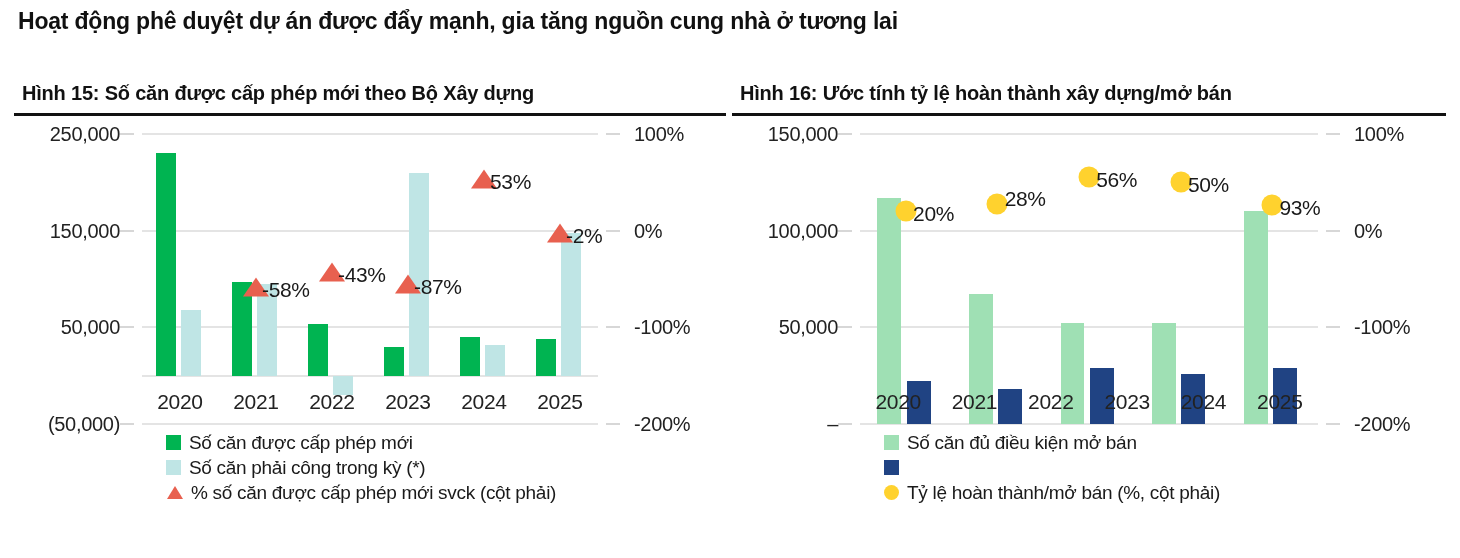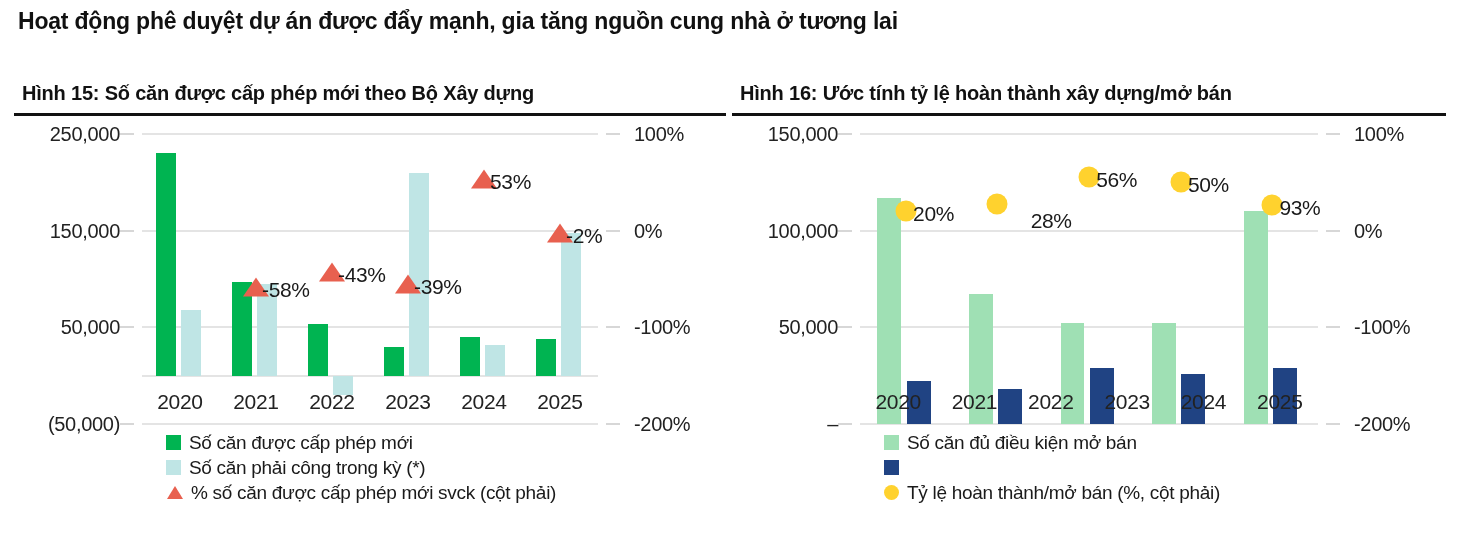--- a/index.html
+++ b/index.html
@@ -224,21 +224,21 @@
             <div class="col">
               <div class="bar bar-a" style="top: 190.433px; height: 51.2333px; background: rgb(0, 180, 81);"></div>
               <div class="bar bar-b" style="top: 241.667px; height: 19.3333px; background: rgb(191, 229, 229);"></div>
               <div class="marker-tri" style="border-bottom-color: rgb(232, 96, 79); left: 50%; top: 138.233px;"></div>
               <div class="marker-label" style="left: 58%; top: 141.233px;">-43%</div>
             </div>
             <div class="col">
               <div class="bar bar-a" style="top: 212.667px; height: 29px; background: rgb(0, 180, 81);"></div>
               <div class="bar bar-b" style="top: 38.6667px; height: 203px; background: rgb(191, 229, 229);"></div>
               <div class="marker-tri" style="border-bottom-color: rgb(232, 96, 79); left: 50%; top: 149.833px;"></div>
-              <div class="marker-label" style="left: 58%; top: 152.833px;">-39%</div>
+              <div class="marker-label" style="left: 58%; top: 152.833px;">-87%</div>
             </div>
             <div class="col">
               <div class="bar bar-a" style="top: 203px; height: 38.6667px; background: rgb(0, 180, 81);"></div>
               <div class="bar bar-b" style="top: 210.733px; height: 30.9333px; background: rgb(191, 229, 229);"></div>
               <div class="marker-tri" style="border-bottom-color: rgb(232, 96, 79); left: 50%; top: 45.4333px;"></div>
               <div class="marker-label" style="left: 58%; top: 48.4333px;">53%</div>
             </div>
             <div class="col">
               <div class="bar bar-a" style="top: 204.933px; height: 36.7333px; background: rgb(0, 180, 81);"></div>
               <div class="bar bar-b" style="top: 98.6px; height: 143.067px; background: rgb(191, 229, 229);"></div>
@@ -308,21 +308,21 @@
             <div class="col">
               <div class="bar bar-a" style="top: 63.8px; height: 226.2px; background: rgb(159, 224, 180);"></div>
               <div class="bar bar-b" style="top: 247.467px; height: 42.5333px; background: rgb(32, 67, 131);"></div>
               <div class="marker-dot" style="background: rgb(255, 210, 46); left: 50%; top: 77.3333px;"></div>
               <div class="marker-label" style="left: 58%; top: 80.3333px;">20%</div>
             </div>
             <div class="col">
               <div class="bar bar-a" style="top: 160.467px; height: 129.533px; background: rgb(159, 224, 180);"></div>
               <div class="bar bar-b" style="top: 255.2px; height: 34.8px; background: rgb(32, 67, 131);"></div>
               <div class="marker-dot" style="background: rgb(255, 210, 46); left: 50%; top: 69.6px;"></div>
-              <div class="marker-label" style="left: 58%; top: 87px; margin-left: 26px;">28%</div>
+              <div class="marker-label" style="left: 58%; top: 65px;">28%</div>
             </div>
             <div class="col">
               <div class="bar bar-a" style="top: 189.467px; height: 100.533px; background: rgb(159, 224, 180);"></div>
               <div class="bar bar-b" style="top: 233.933px; height: 56.0667px; background: rgb(32, 67, 131);"></div>
               <div class="marker-dot" style="background: rgb(255, 210, 46); left: 50%; top: 42.5333px;"></div>
               <div class="marker-label" style="left: 58%; top: 45.5333px;">56%</div>
             </div>
             <div class="col">
               <div class="bar bar-a" style="top: 189.467px; height: 100.533px; background: rgb(159, 224, 180);"></div>
               <div class="bar bar-b" style="top: 239.733px; height: 50.2667px; background: rgb(32, 67, 131);"></div>

